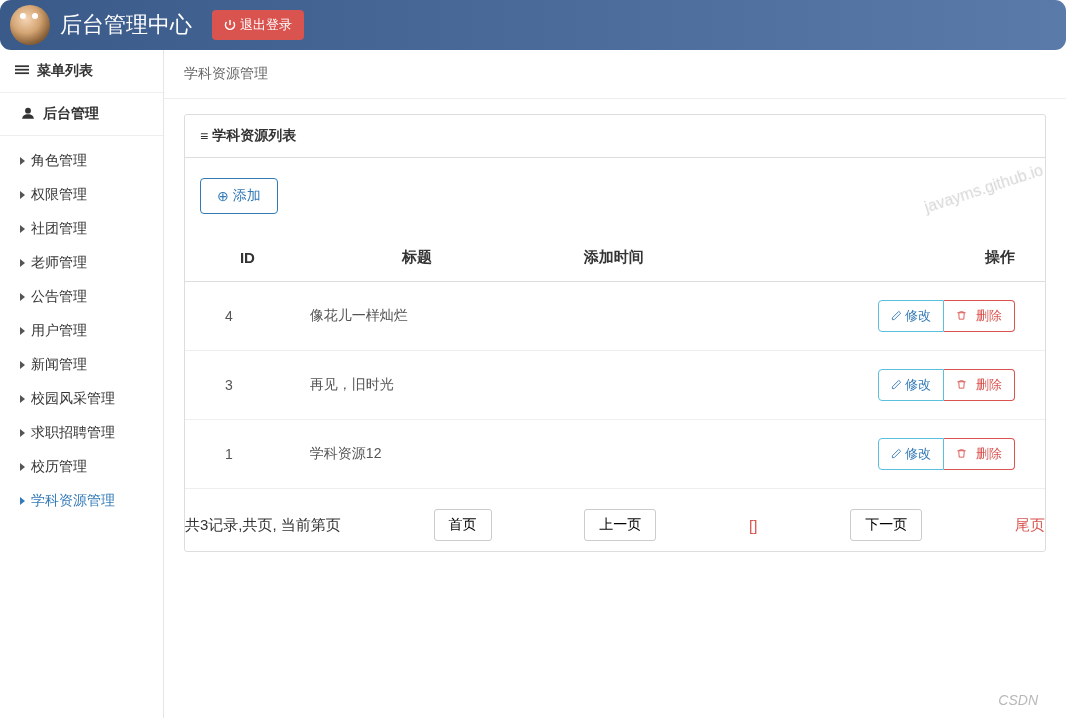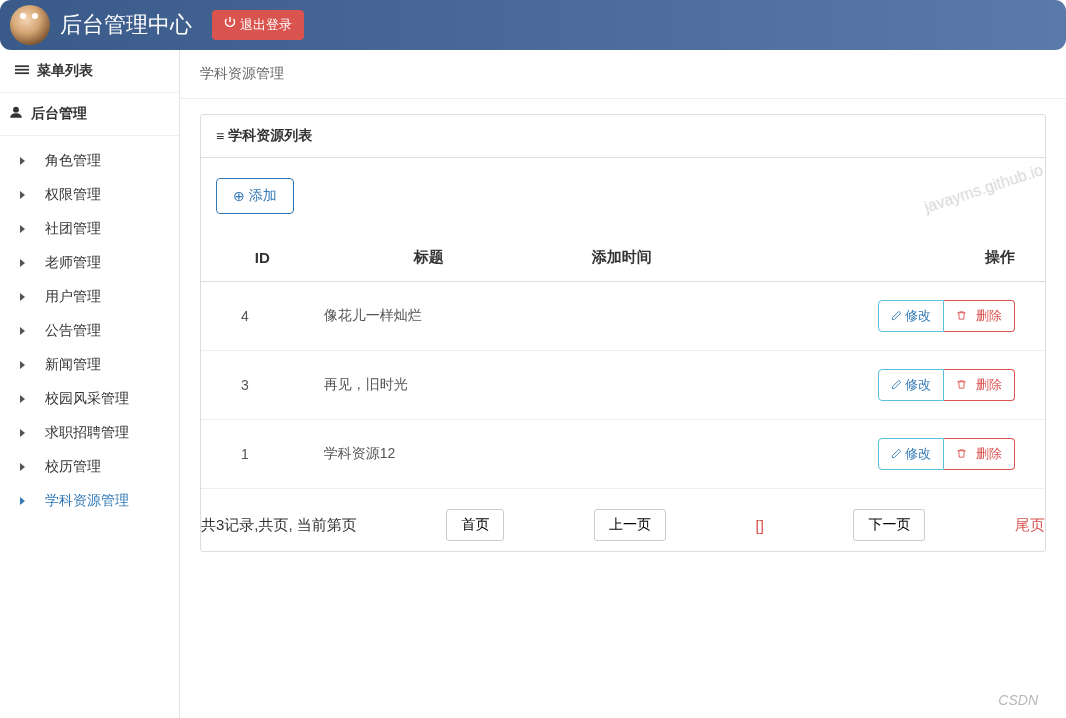--- a/index.html
+++ b/index.html
@@ -19,41 +19,40 @@
       background: radial-gradient(circle at 40% 35%, #f5d5b5 0%, #d4a574 40%, #8b6239 70%, #5a3a1a 100%);
       margin-right: 10px;
       position: relative;
       overflow: hidden;
     }
     .avatar::after { content:''; position:absolute; top:8px; left:10px; width:6px; height:6px; background:#fff; border-radius:50%; box-shadow: 12px 0 0 #fff; }
     .app-title { color: #fff; font-size: 22px; font-weight: 400; margin-right: 20px; }
     .logout-btn {
       background: #d9534f; color: #fff; border: none;
       padding: 6px 12px; border-radius: 4px; font-size: 13px;
-      cursor: pointer; display: flex; align-items: flex-start; gap: 4px;
+      cursor: pointer; display: flex; align-items: flex-end; gap: 4px;
     }
     
     .container { display: flex; height: calc(100vh - 50px); }
     
-    .sidebar { width: 180px; border-right: 1px solid #e5e5e5; background: #fff; }
+    .sidebar { width: 164px; border-right: 1px solid #e5e5e5; background: #fff; }
     .sidebar-header {
       padding: 12px 15px; font-weight: bold;
       display: flex; align-items: center; gap: 8px;
       border-bottom: 1px solid #eee;
     }
     .sidebar-section {
-      padding: 12px 9px; font-weight: bold;
+      padding: 12px 21px; font-weight: bold;
       display: flex; align-items: flex-end; gap: 8px;
       border-bottom: 1px solid #eee;
-      font-family: Liberation Mono, monospace;
     }
     .sidebar-menu { list-style: none; padding: 8px 0; }
     .sidebar-menu li {
       padding: 8px 15px 8px 20px; cursor: pointer;
-      display: flex; align-items: center; gap: 20px;
+      display: flex; align-items: center; gap: 6px;
       font-size: 14px; color: #333;
     }
     .sidebar-menu li.active { color: #337ab7; }
     .caret { display:inline-block; width:0; height:0; border-top:4px solid transparent; border-bottom:4px solid transparent; border-left:5px solid #555; }
     .sidebar-menu li.active .caret { border-left-color: #337ab7; }
     
     .main { flex: 1; padding: 0; background: #fff; overflow: auto; }
     .breadcrumb { padding: 15px 20px; color: #666; font-size: 14px; border-bottom: 1px solid #eee; }
     
     .panel { margin: 15px 20px; border: 1px solid #ddd; border-radius: 3px; }
@@ -143,25 +142,25 @@
         <li>
           <span class="caret"></span>
           <span>社团管理</span>
         </li>
         <li>
           <span class="caret"></span>
           <span>老师管理</span>
         </li>
         <li>
           <span class="caret"></span>
+          <span>公告管理</span>
+        </li>
+        <li>
+          <span class="caret"></span>
           <span>用户管理</span>
-        </li>
-        <li>
-          <span class="caret"></span>
-          <span>公告管理</span>
         </li>
         <li>
           <span class="caret"></span>
           <span>新闻管理</span>
         </li>
         <li>
           <span class="caret"></span>
           <span>校园风采管理</span>
         </li>
         <li>

